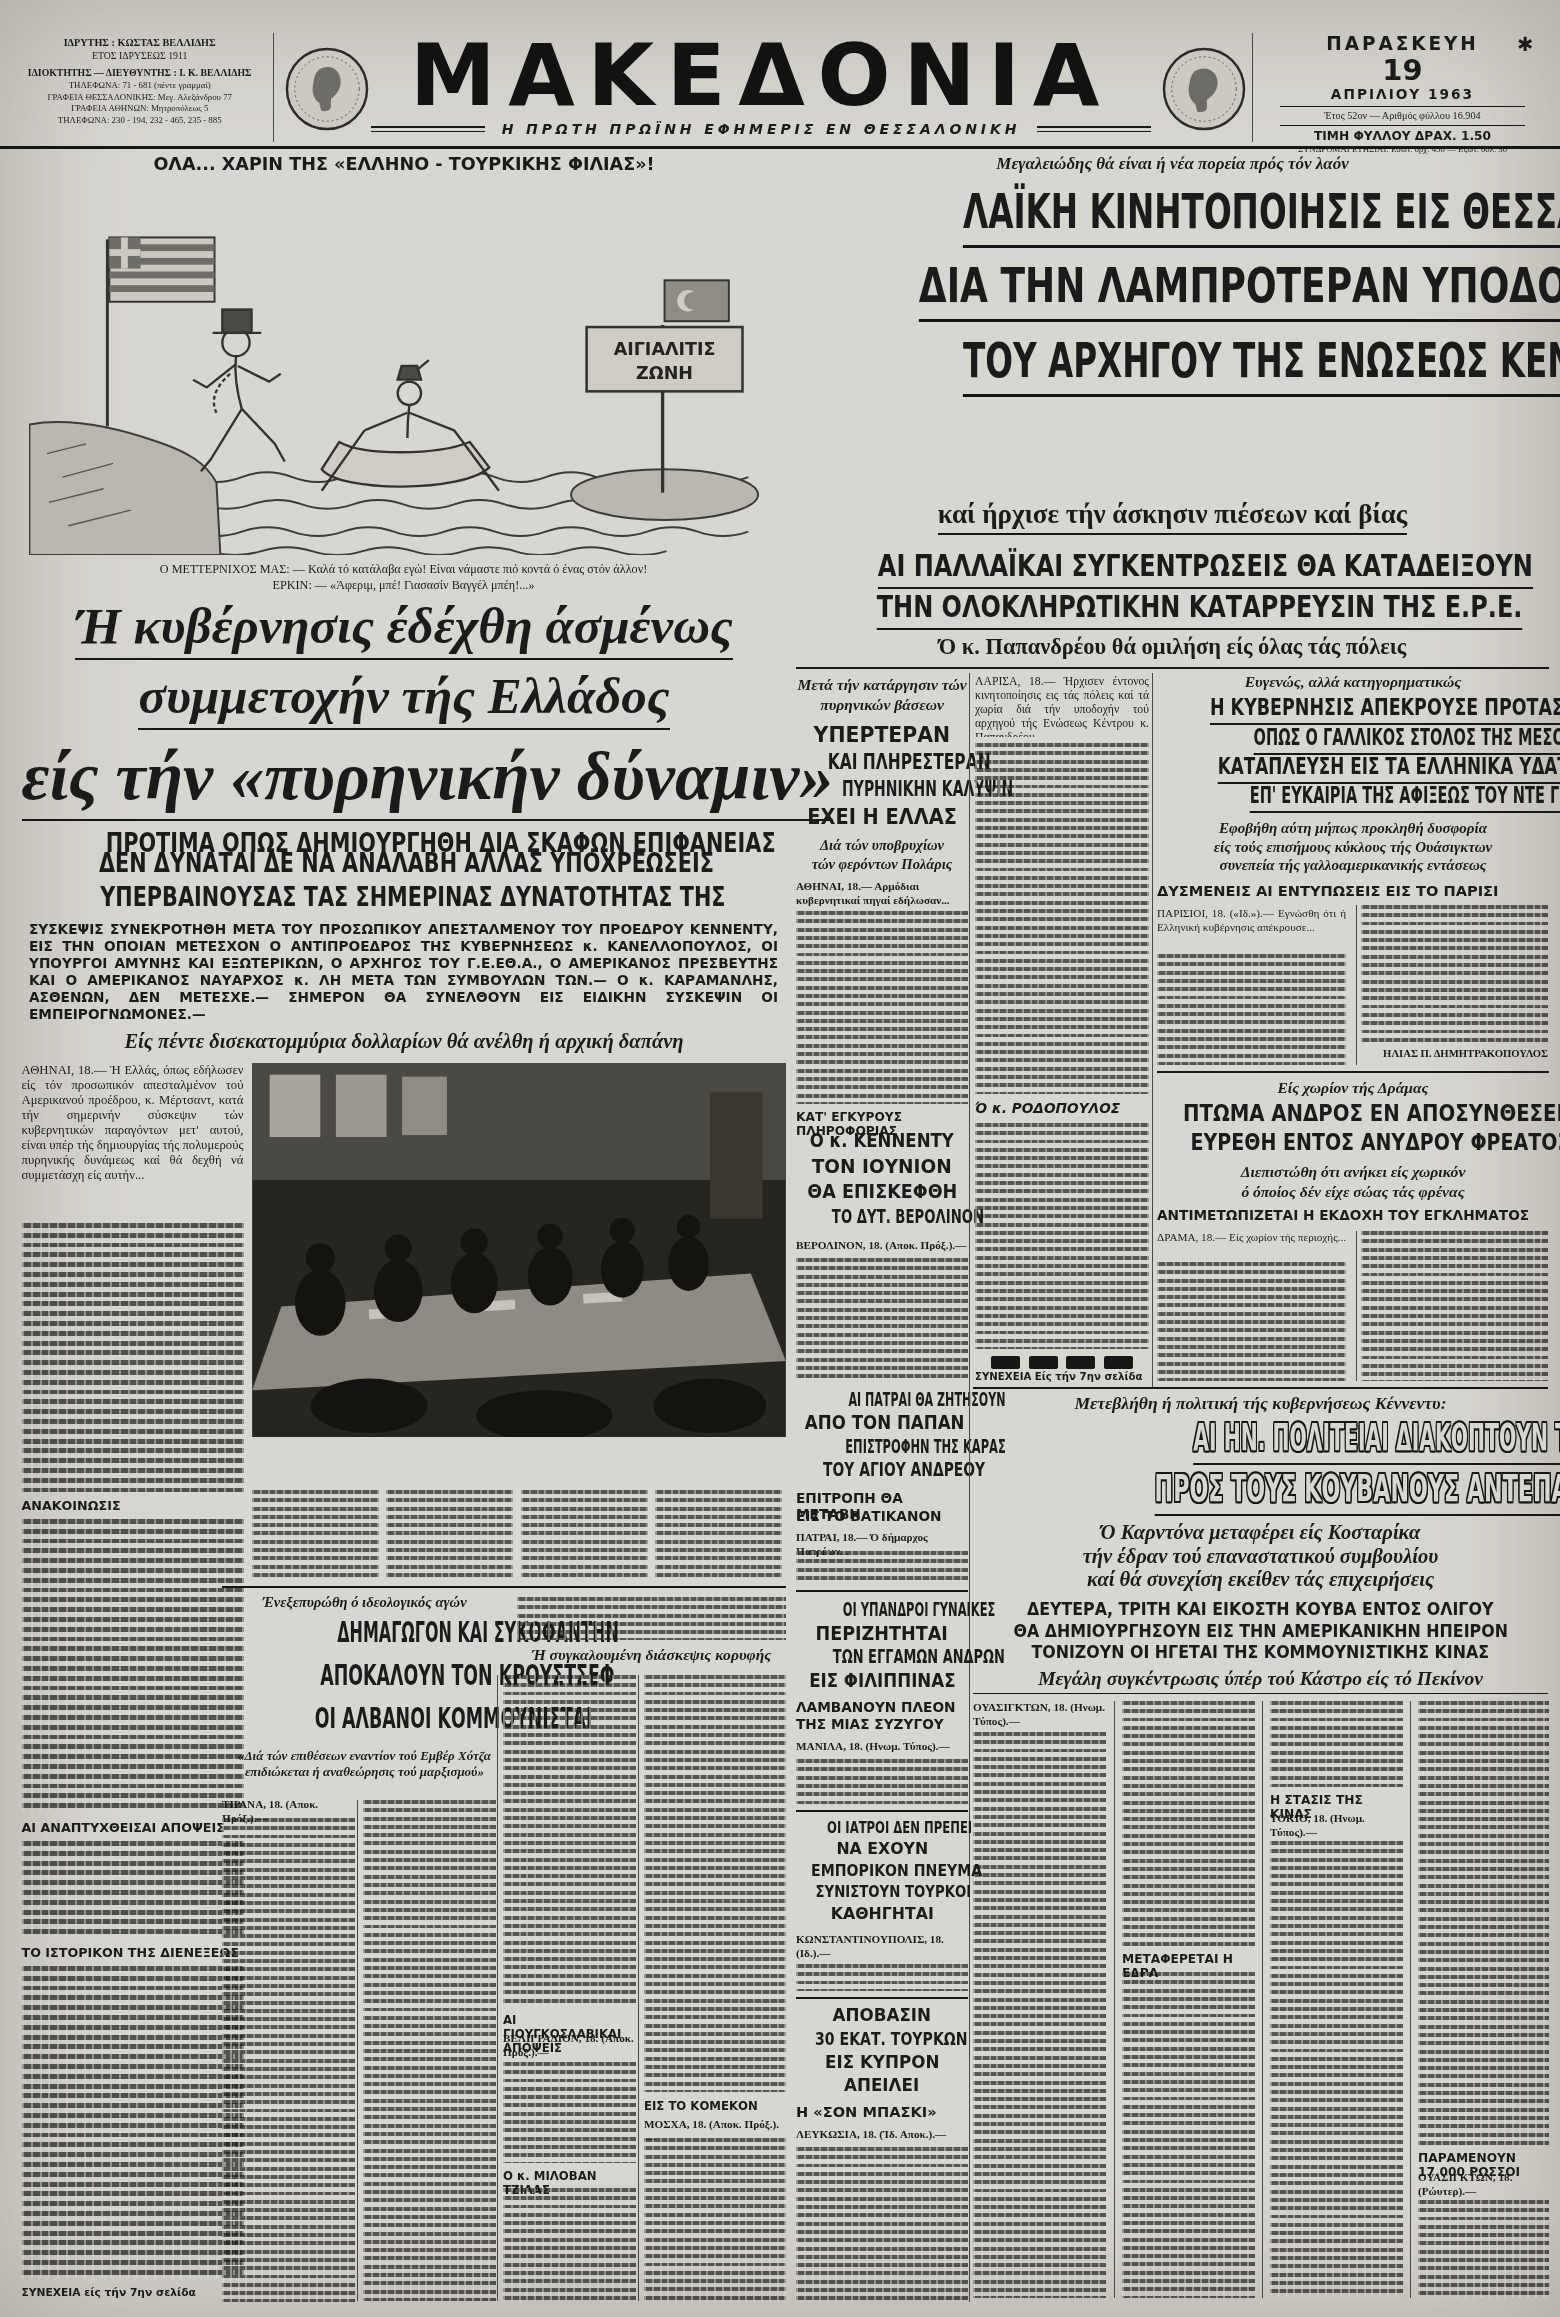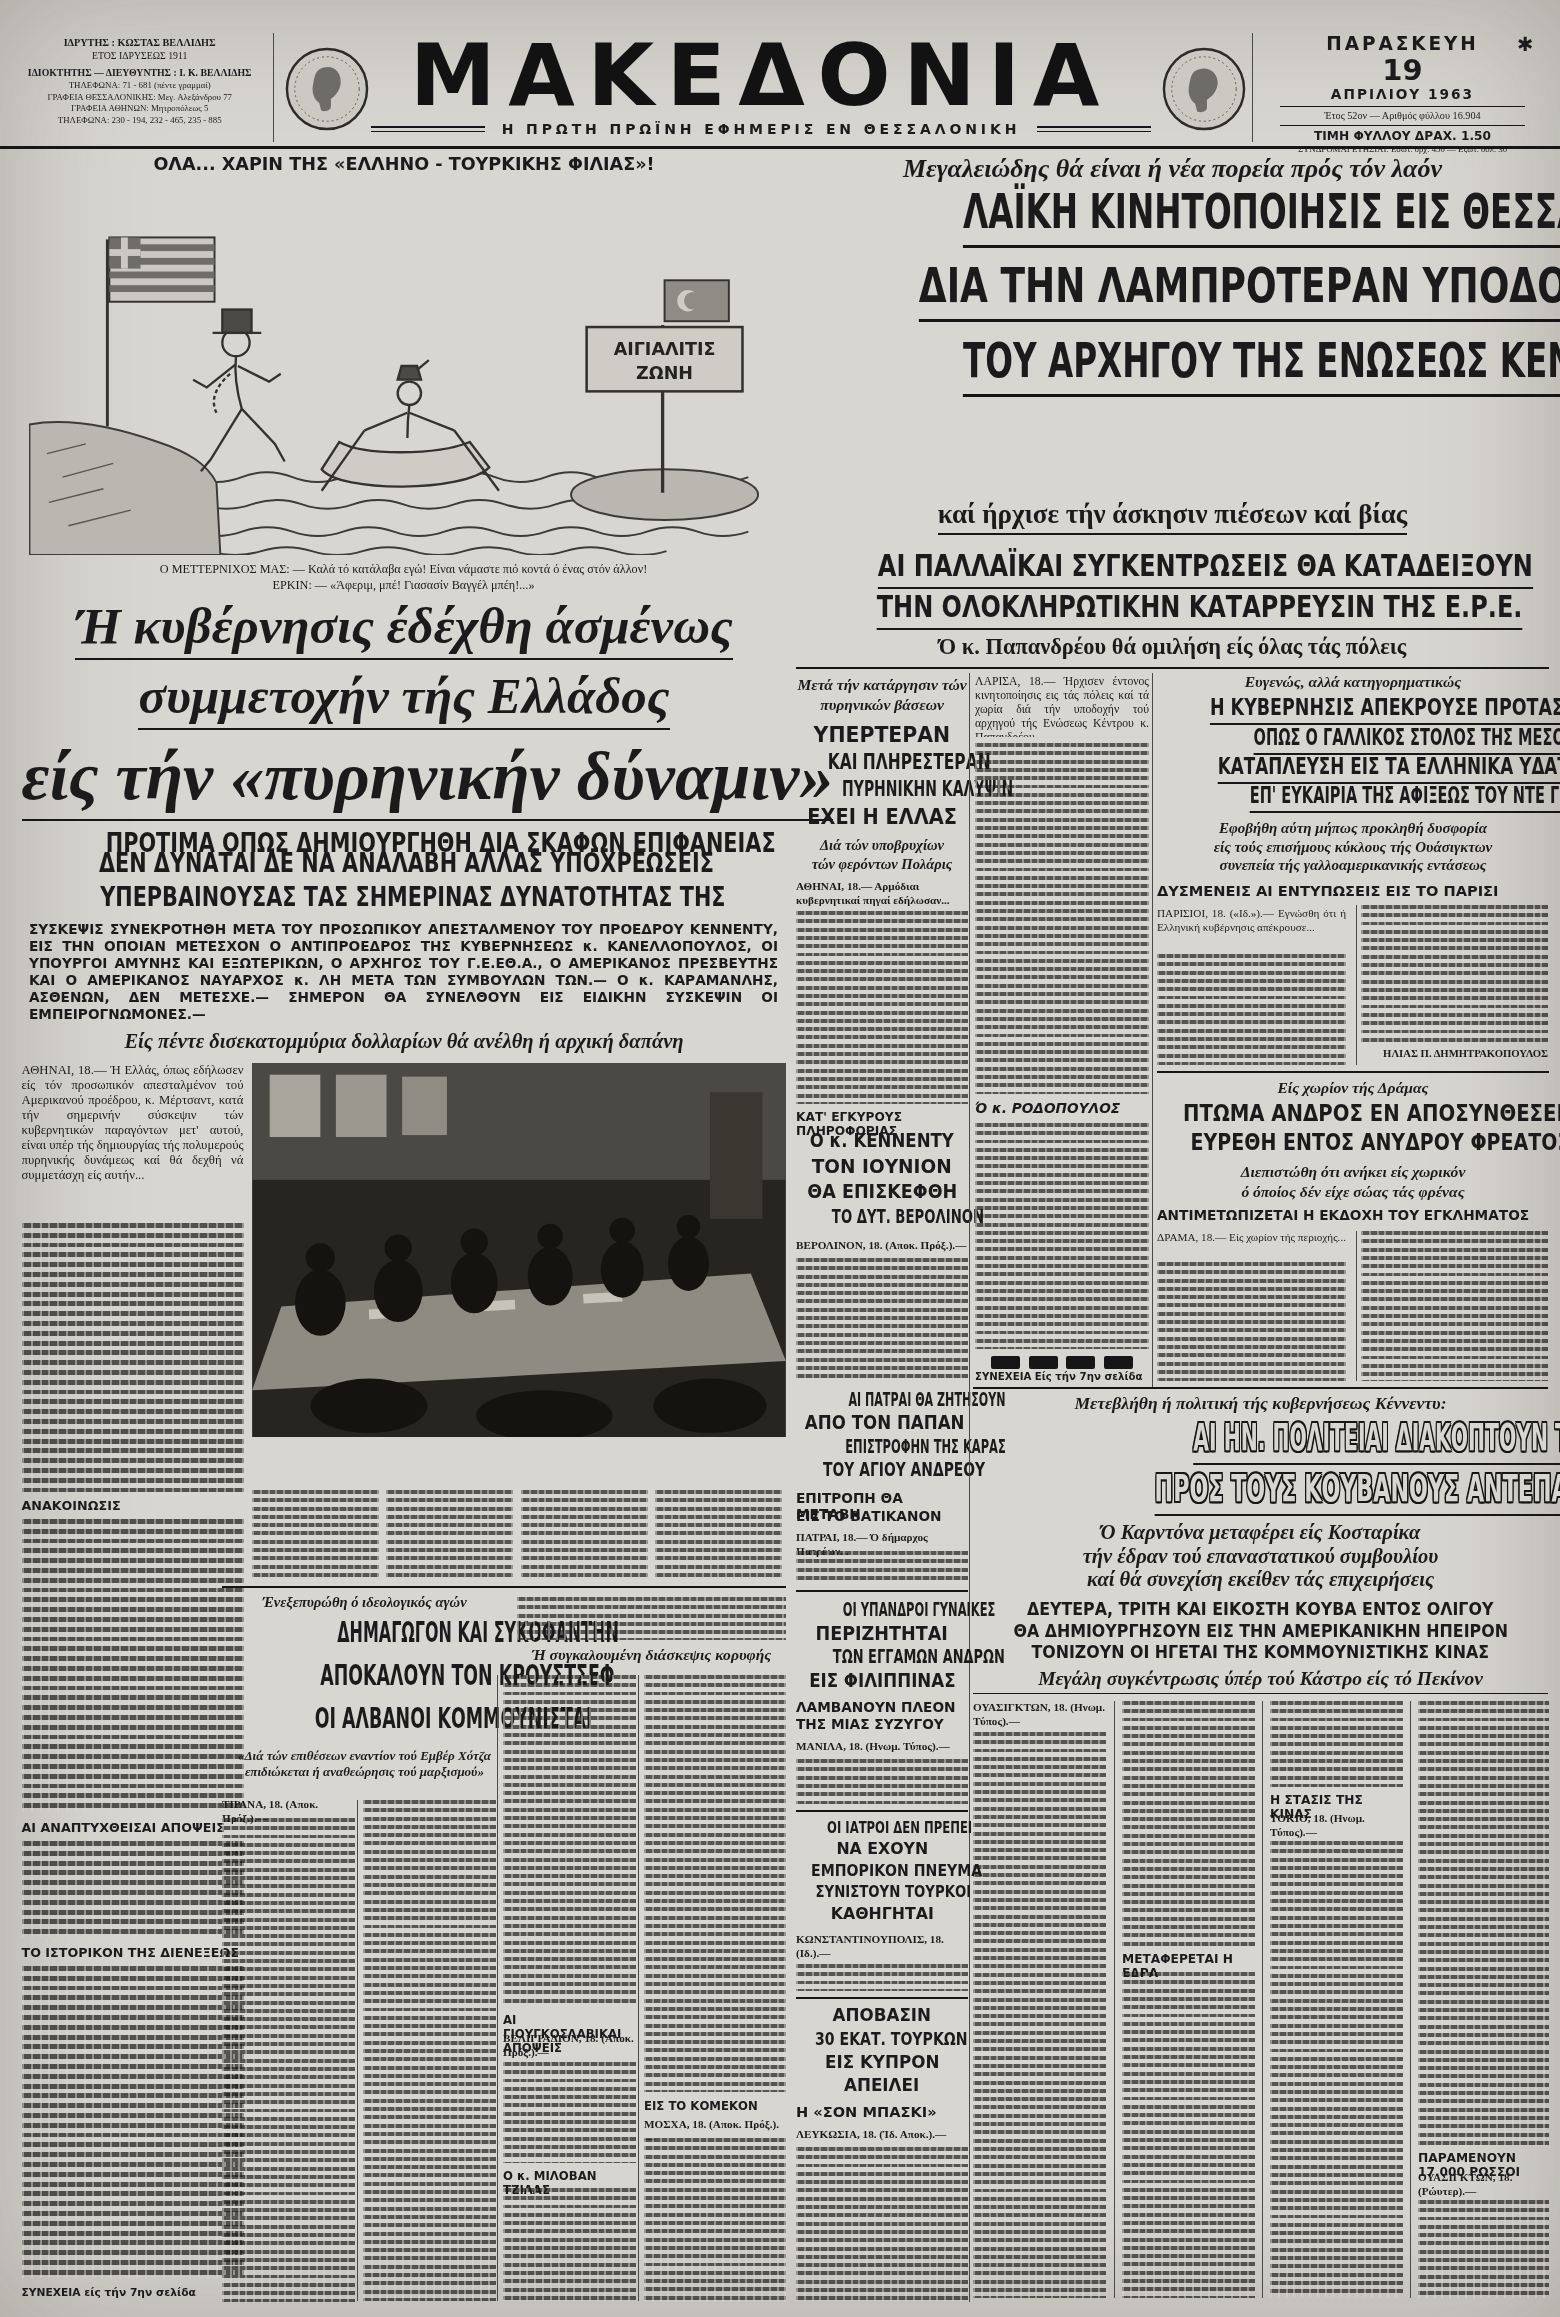--- a/index.html
+++ b/index.html
@@ -59,21 +59,21 @@
   <svg class="abs" style="left:285px;top:45px;" width="84" height="88" viewBox="0 0 86 90">
     <circle cx="43" cy="45" r="41" fill="#ccc9c3" stroke="#2b2b29" stroke-width="2.5"></circle>
     <circle cx="43" cy="45" r="33" fill="none" stroke="#5a5853" stroke-width="1" stroke-dasharray="2 3"></circle>
     <path d="M35 25 C48 18 58 27 57 39 C56 47 52 51 47 55 L47 63 C47 67 41 69 37 67 L35 59 C29 55 27 47 29 39 C30 33 31 28 35 25 Z" fill="#6e6c66"></path>
   </svg>
 
   <div class="abs c" style="left:371px;top:31px;width:780px;">
     <span class="sans b cx" style="font-size:86px;line-height:88px;letter-spacing:12.7px;color:#121212;">ΜΑΚΕΔΟΝΙΑ</span>
   </div>
 
-  <div class="abs" style="left:371px;top:121px;width:780px;display:flex;align-items:center;gap:17px;">
+  <div class="abs" style="left:371px;top:121px;width:780px;display:flex;align-items:center;gap:17px;font-style:italic;">
     <span class="dblrule"></span>
     <span class="sans b" style="font-size:14px;letter-spacing:3.9px;white-space:nowrap;">Η ΠΡΩΤΗ ΠΡΩΪΝΗ ΕΦΗΜΕΡΙΣ ΕΝ ΘΕΣΣΑΛΟΝΙΚΗ</span>
     <span class="dblrule"></span>
   </div>
 
   <svg class="abs" style="left:1162px;top:45px;" width="84" height="88" viewBox="0 0 86 90">
     <circle cx="43" cy="45" r="41" fill="#ccc9c3" stroke="#2b2b29" stroke-width="2.5"></circle>
     <circle cx="43" cy="45" r="33" fill="none" stroke="#5a5853" stroke-width="1" stroke-dasharray="2 3"></circle>
     <path d="M33 27 C46 19 58 28 57 40 C56 48 51 53 46 56 L46 64 C46 68 40 70 36 68 L34 60 C28 56 26 48 28 40 C29 34 30 30 33 27 Z" fill="#6e6c66"></path>
   </svg>
@@ -158,21 +158,21 @@
     <g>
       <rect x="572" y="152" width="160" height="66" fill="#cfccc5" stroke="#33322f" stroke-width="2.6"></rect>
       <text x="652" y="181" text-anchor="middle" font-family="DejaVu Sans, sans-serif" font-weight="bold" font-size="18" fill="#23231f">ΑΙΓΙΑΛΙΤΙΣ</text>
       <text x="652" y="205" text-anchor="middle" font-family="DejaVu Sans, sans-serif" font-weight="bold" font-size="18" fill="#23231f">ΖΩΝΗ</text>
     </g>
   </svg>
 
   <div class="abs c" style="left:35px;top:562px;width:737px;font-size:12.2px;line-height:15.6px;">Ο ΜΕΤΤΕΡΝΙΧΟΣ ΜΑΣ: — Καλά τό κατάλαβα εγώ! Είναι νάμαστε πιό κοντά ό ένας στόν άλλον!</div>
   <div class="abs c" style="left:35px;top:578px;width:737px;font-size:12.2px;line-height:15.6px;">ΕΡΚΙΝ: — «Άφεριμ, μπέ! Γιασασίν Βαγγέλ μπέη!...»</div>
 
-  <div class="abs c b i" style="left:796px;top:154px;width:753px;font-size:26px;">Μεγαλειώδης θά είναι ή νέα πορεία πρός τόν λαόν</div>
+  <div class="abs c b i" style="left:796px;top:154px;width:753px;font-size:17px;">Μεγαλειώδης θά είναι ή νέα πορεία πρός τόν λαόν</div>
 
   <div class="abs c" style="left:796px;top:183px;width:753px;">
     <span class="sans b cx sx68 u4" style="font-size:48px;">ΛΑΪΚΗ ΚΙΝΗΤΟΠΟΙΗΣΙΣ ΕΙΣ ΘΕΣΣΑΛΙΑΝ</span>
   </div>
   <div class="abs c" style="left:796px;top:257px;width:753px;">
     <span class="sans b cx sx75 u4" style="font-size:48px;">ΔΙΑ ΤΗΝ ΛΑΜΠΡΟΤΕΡΑΝ ΥΠΟΔΟΧΗΝ</span>
   </div>
   <div class="abs c" style="left:796px;top:332px;width:753px;">
     <span class="sans b cx sx68 u4" style="font-size:48px;">ΤΟΥ ΑΡΧΗΓΟΥ ΤΗΣ ΕΝΩΣΕΩΣ ΚΕΝΤΡΟΥ</span>
   </div>

